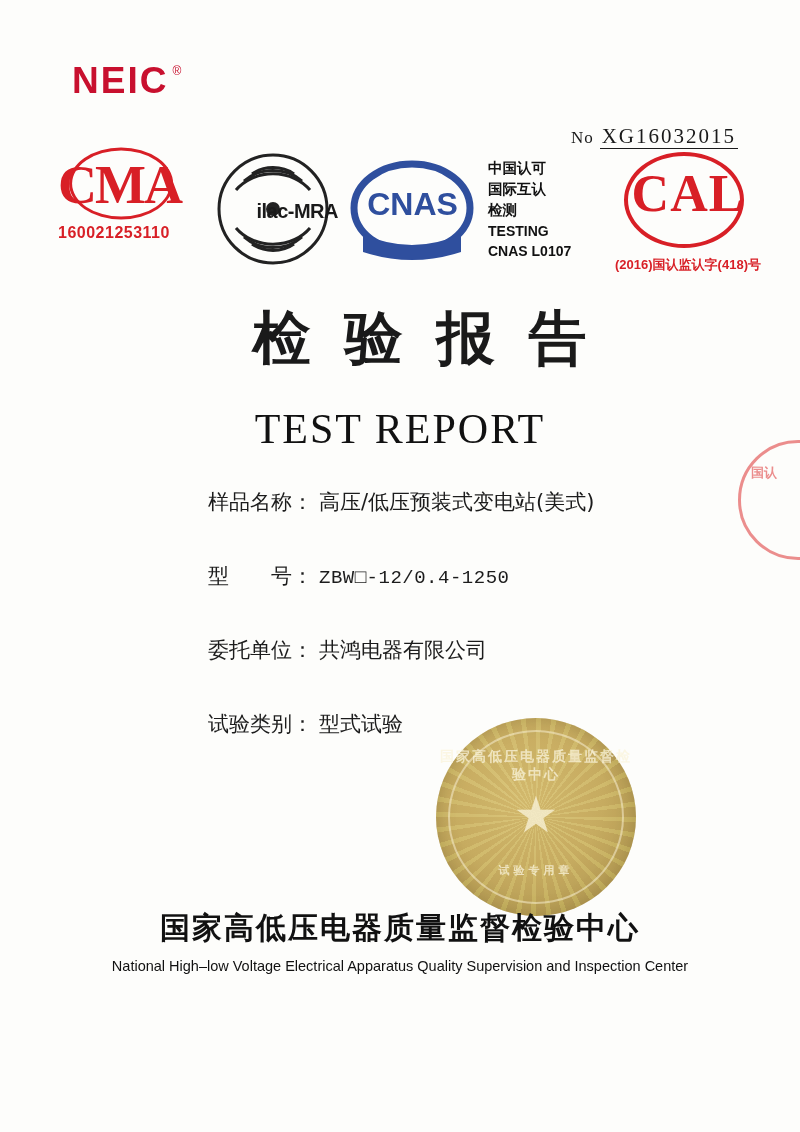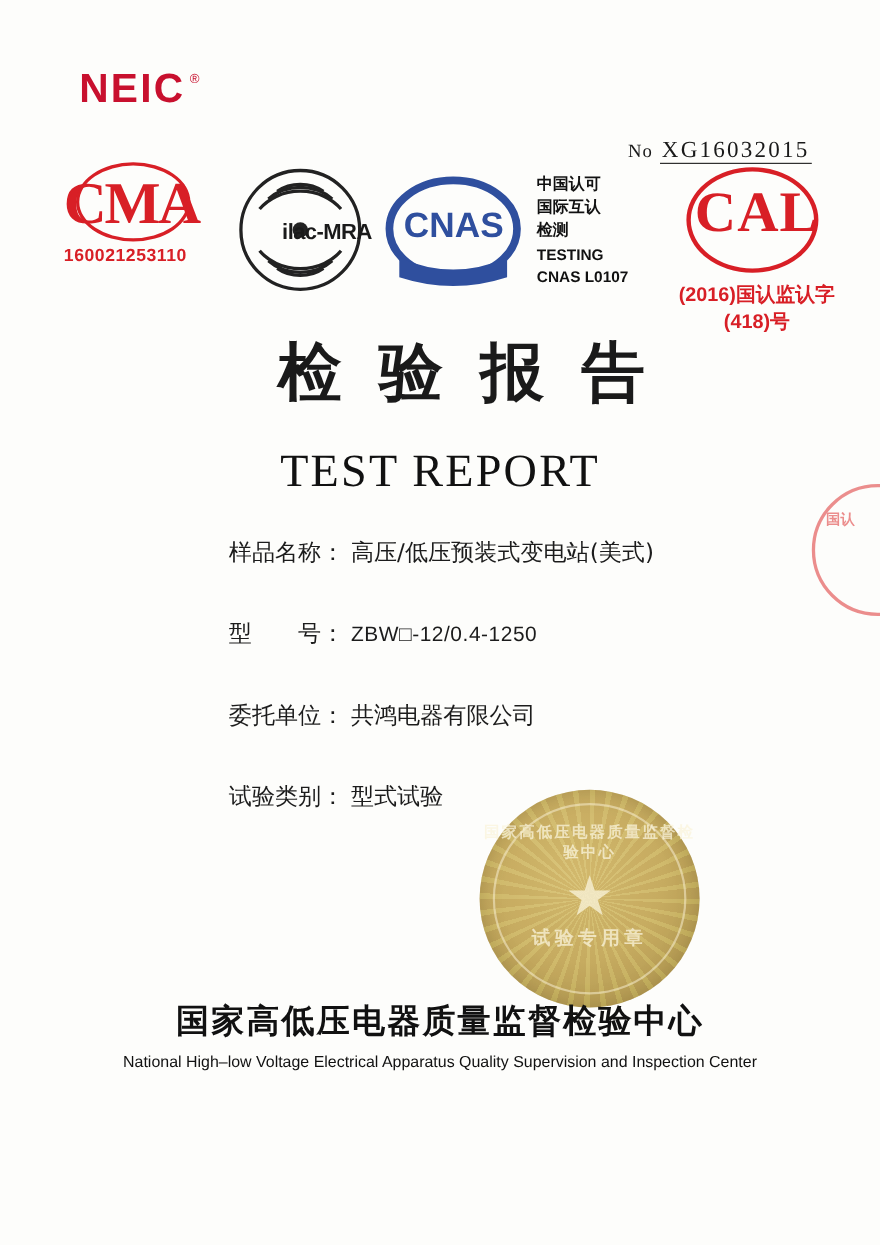--- a/index.html
+++ b/index.html
@@ -147,21 +147,21 @@
     font-family: "Liberation Serif", serif;
     font-weight: bold;
     font-size: 52px;
     color: #d81f26;
     letter-spacing: 1px;
     line-height: 1;
   }
   .cal-sub {
     font-family: "Liberation Sans", sans-serif;
     font-weight: bold;
-    font-size: 18px;
+    font-size: 13px;
     color: #d81f26;
     margin-top: 2px;
     letter-spacing: 0px;
   }
 
   
   .title-cn {
     position: absolute;
     left: 0; right: 0;
     top: 300px;
@@ -205,21 +205,21 @@
     white-space: pre;
     font-family: "DejaVu Sans", sans-serif;
     font-size: 21px;
   }
   .field-value {
     margin-left: 6px;
     font-family: "DejaVu Sans", sans-serif;
     font-size: 21px;
   }
   .field-value.mono {
-    font-family: Liberation Sans, sans-serif;
+    font-family: Liberation Mono, monospace;
     font-size: 19px;
     letter-spacing: 0.5px;
   }
 
   
   .seal {
     position: absolute;
     left: 436px;
     top: 718px;
     width: 200px;
@@ -256,22 +256,22 @@
     font-family: "DejaVu Sans", sans-serif;
     font-weight: bold;
     color: rgba(250,243,215,0.75);
     letter-spacing: 2px;
   }
   .seal-top-text {
     top: 30px;
     font-size: 14px;
   }
   .seal-bottom-text {
-    bottom: 52px;
-    font-size: 17px;
+    bottom: 38px;
+    font-size: 11px;
     letter-spacing: 4px;
   }
   .seal-star {
     position: absolute;
     left: 50%; top: 50%;
     transform: translate(-50%, -54%);
     font-size: 50px;
     color: rgba(252,246,222,0.72);
     line-height: 1;
   }

